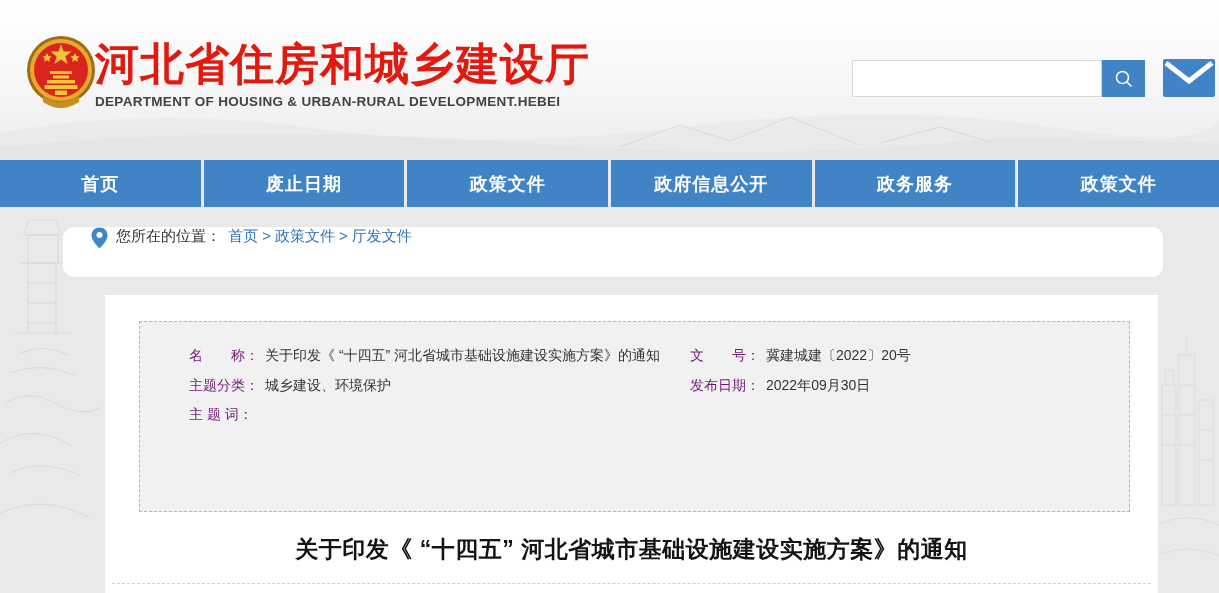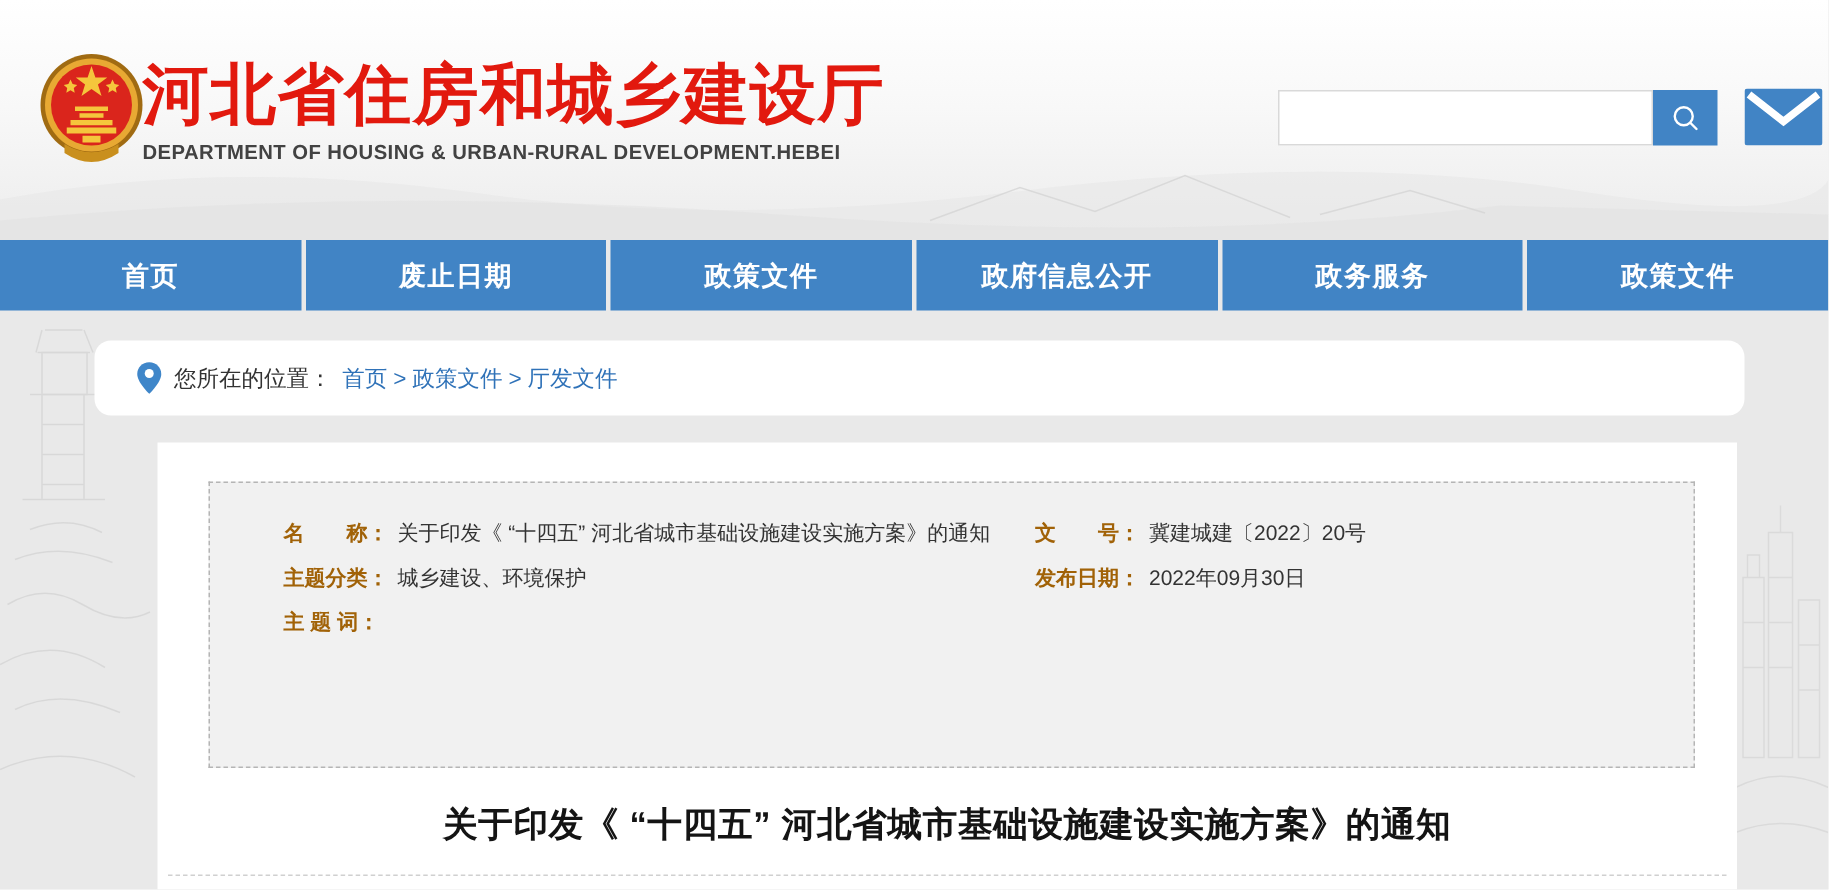--- a/index.html
+++ b/index.html
@@ -48,42 +48,42 @@
     flex: 1 1 0; margin-right: 3px; background: #4184c5; color: #ffffff;
     font-size: 18px; font-weight: bold; letter-spacing: 1px;
     display: flex; align-items: center; justify-content: center;
     cursor: pointer; text-decoration: none; white-space: nowrap;
   }
   .nav-item:last-child { margin-right: 0; }
 
   
   .breadcrumb-bar {
     position: absolute; left: 63px; top: 227px; width: 1100px; height: 50px;
-    background: #ffffff; display: flex; align-items: center; padding-left: 28px;
+    background: #ffffff; display: flex; align-items: flex-start; padding-left: 28px;
     font-size: 15px; color: #333; border-radius: 11px;
   }
   .pin-icon { margin-right: 8px; display: inline-flex; }
   .crumb-prefix { color: #333; white-space: pre; }
   .crumb-link { color: #2f72b8; text-decoration: none; cursor: pointer; margin: 0 3px; white-space: nowrap; }
   .crumb-sep { color: #2f72b8; margin: 0 1px; }
 
   
   .content-panel {
     position: absolute; left: 105px; top: 295px; width: 1053px; height: 400px;
     background: #ffffff;
   }
   .meta-box {
     position: relative; margin: 26px 28px 0 34px; height: 191px;
     background: #f1f1f1; border: 1px dashed #b5b5b5;
   }
   .meta-col { position: absolute; top: 19px; font-size: 14px; color: #333; }
   .meta-col.left  { left: 49px; }
   .meta-col.right { left: 550px; }
   .meta-row { height: 29.5px; line-height: 29.5px; display: flex; white-space: pre; }
-  .meta-label { font-weight: bold; color: #a16207; white-space: pre; }
+  .meta-label { font-weight: normal; color: #701a75; white-space: pre; }
   .meta-value { color: #333; margin-left: 6px; white-space: pre; }
   .doc-title {
     margin-top: 22px; text-align: center;
     font-size: 23px; font-weight: bold; color: #141414; letter-spacing: 0.5px;
   }
   .title-divider {
     margin: 18px auto 0 auto; width: calc(100% - 14px);
     border-top: 1px dashed #d0d0d0; height: 0;
   }
 

